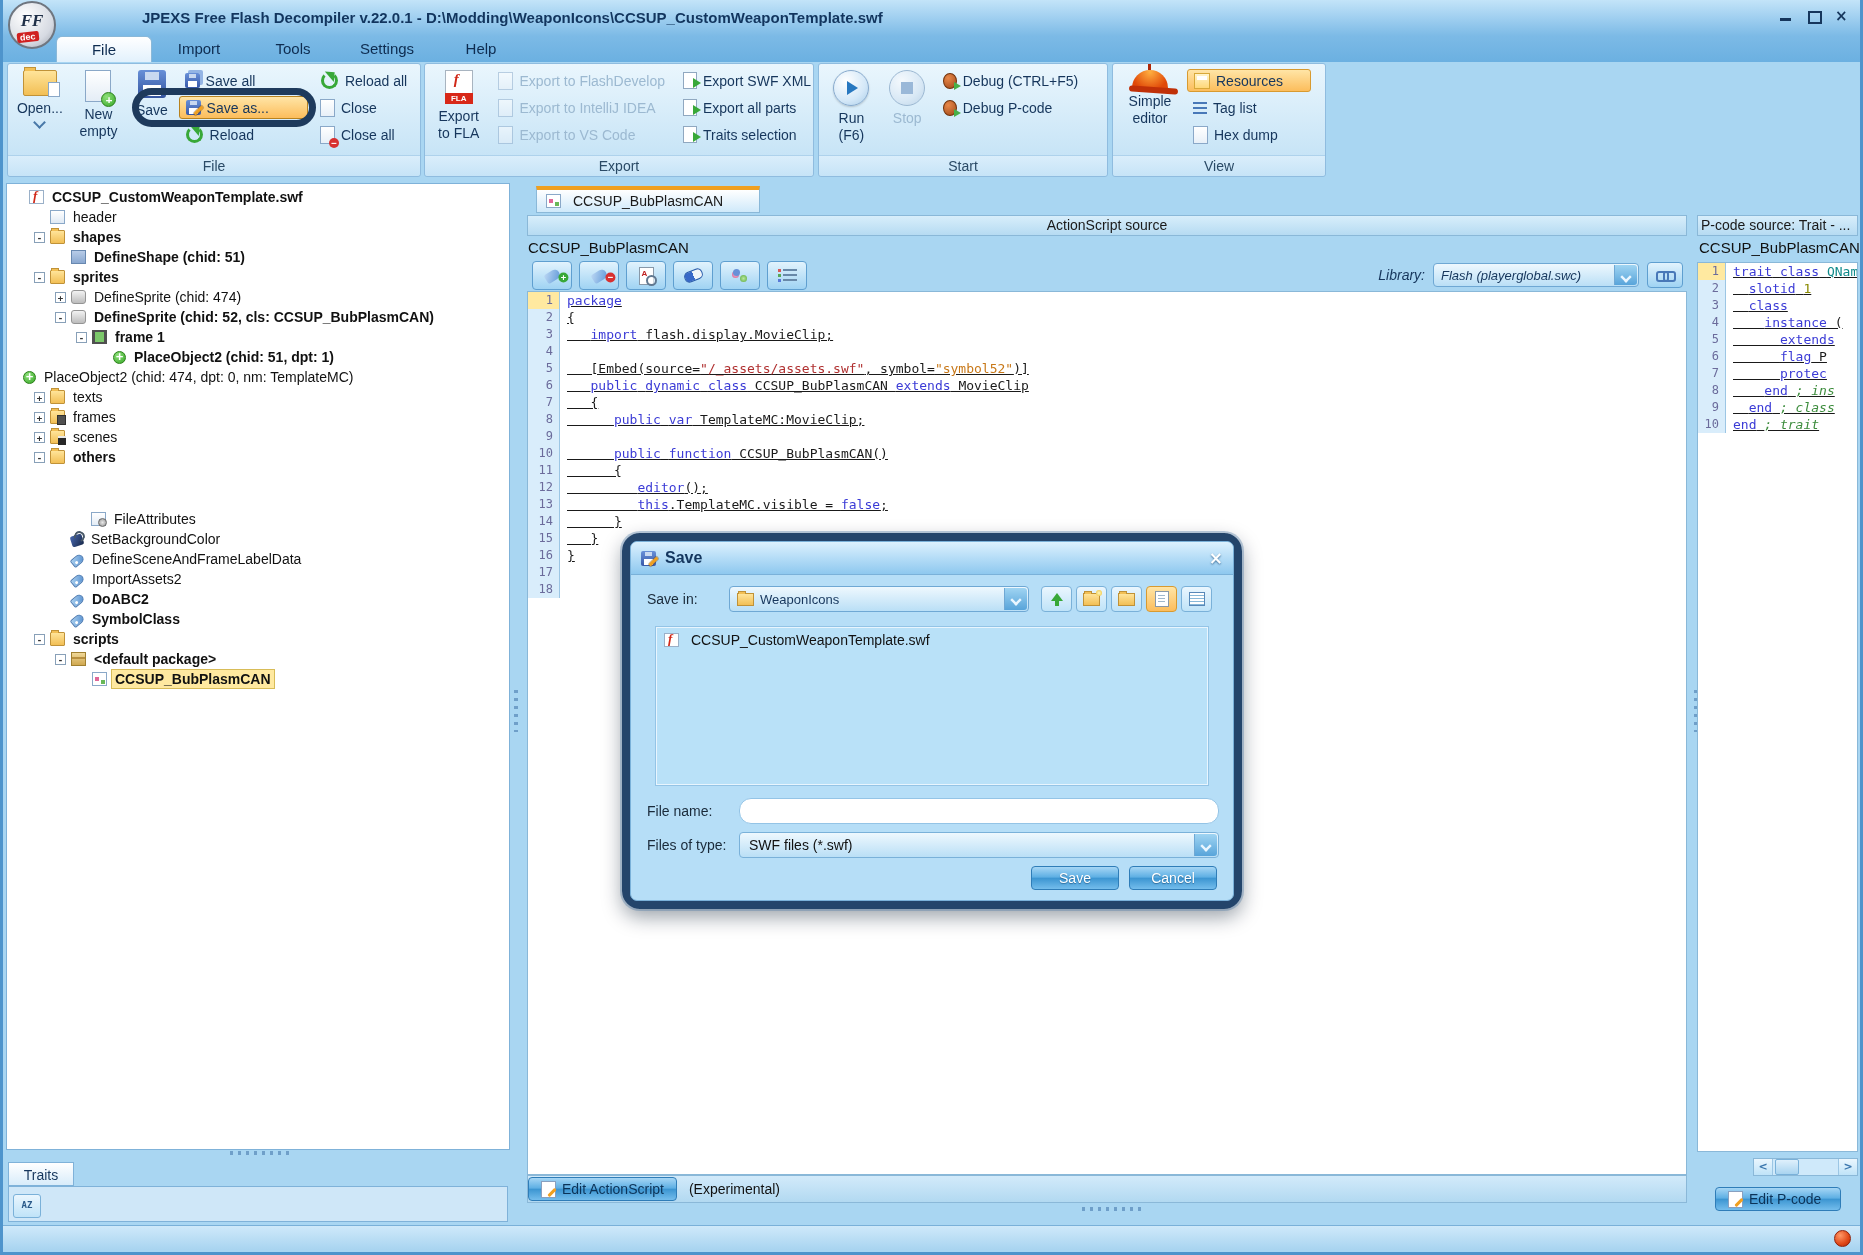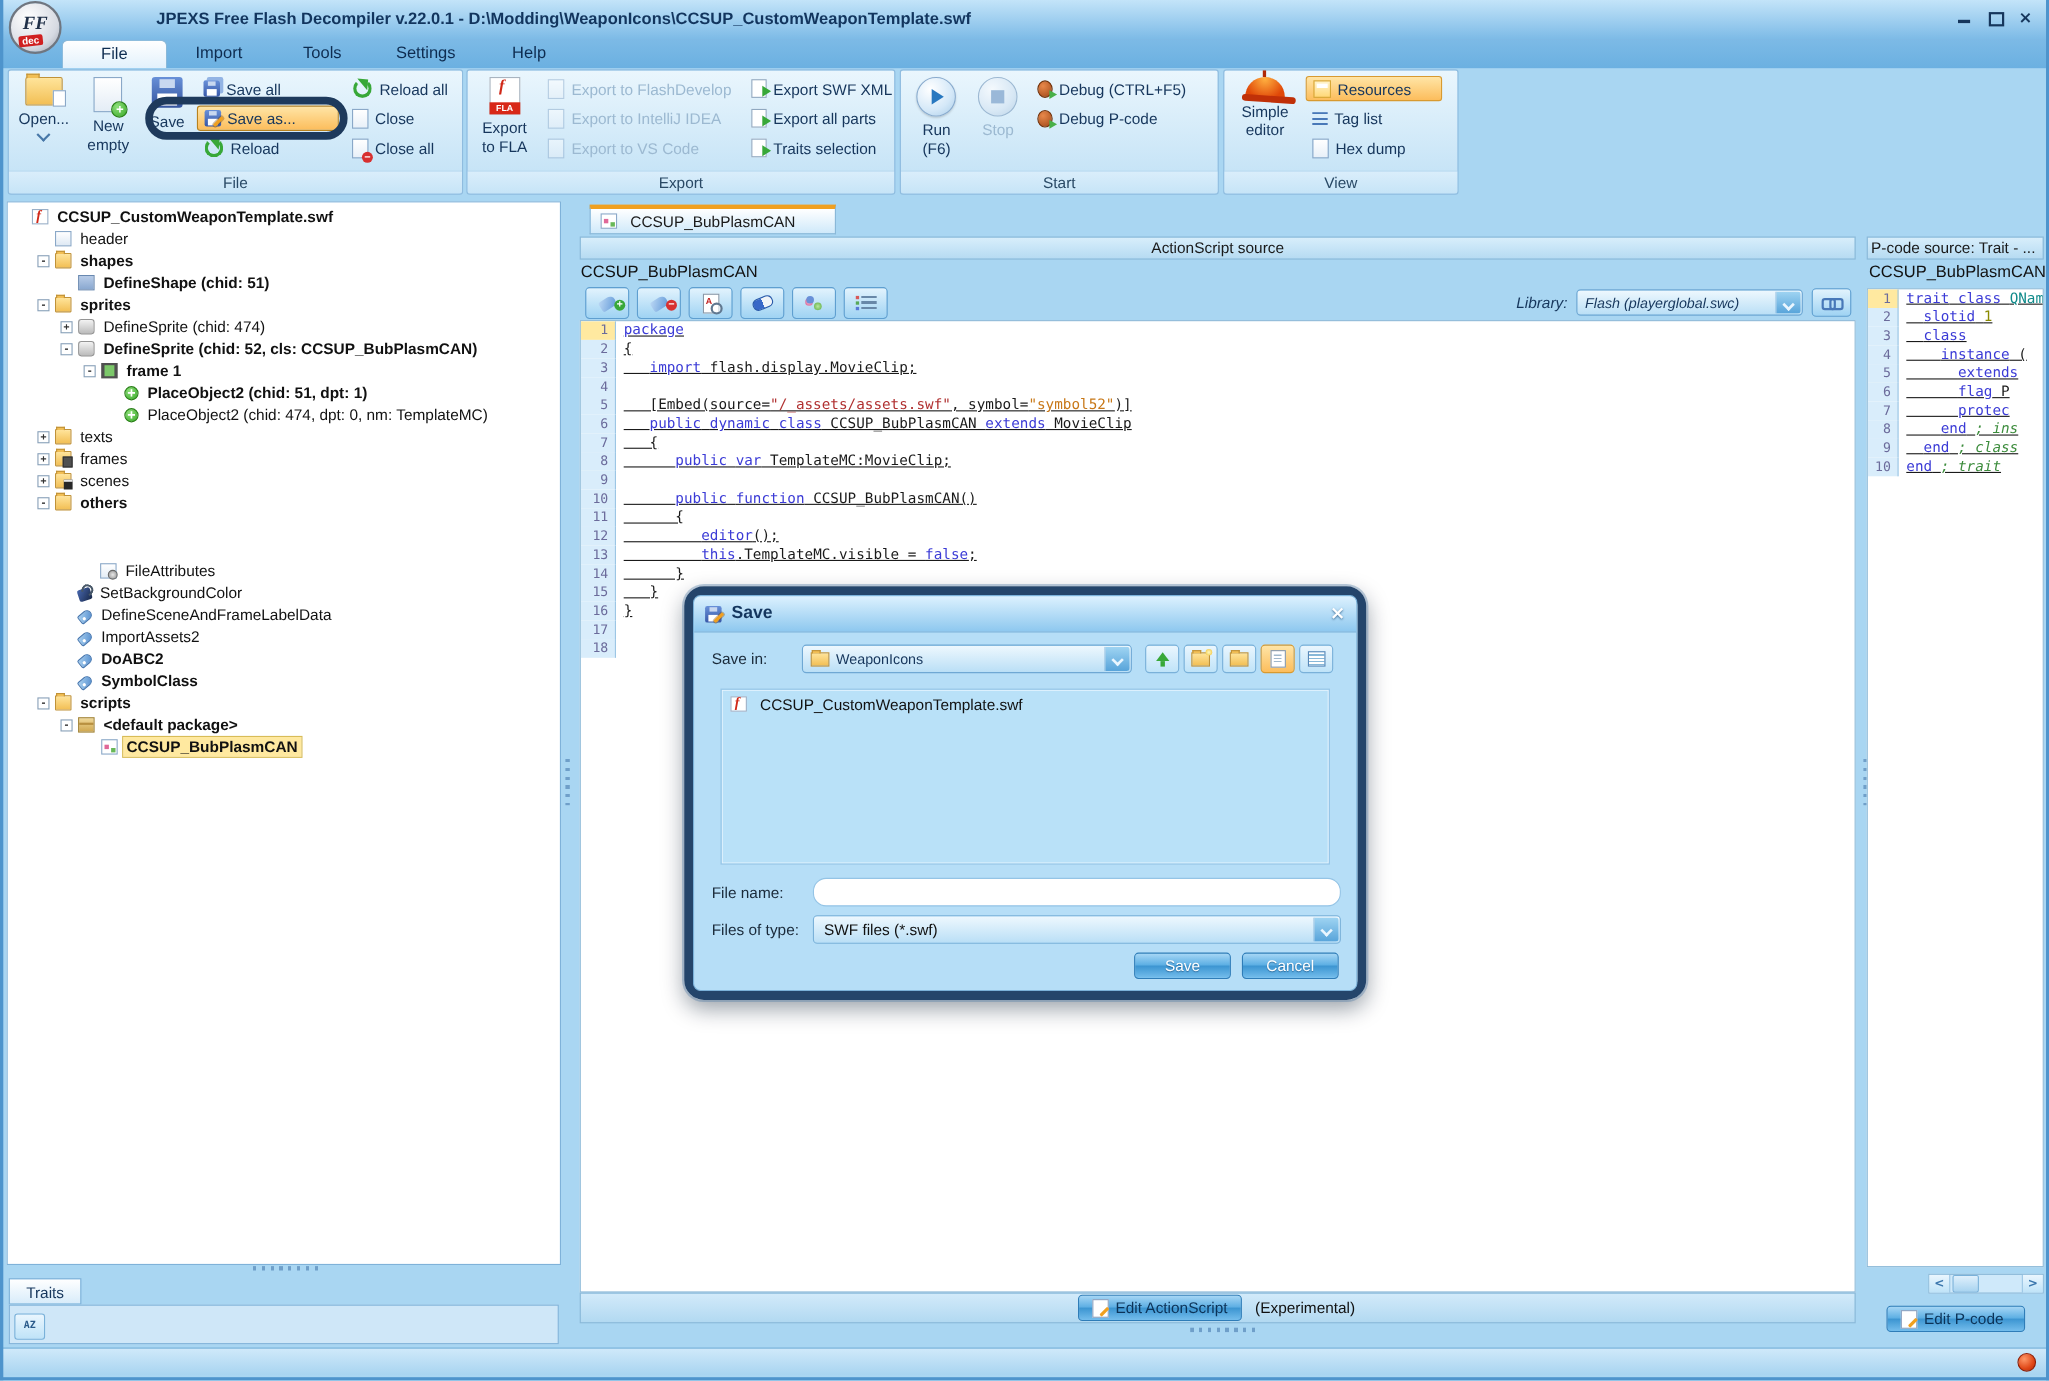--- a/index.html
+++ b/index.html
@@ -202,21 +202,21 @@
   #as-box{left:5px;top:108px;width:1160px;height:884px;}
   .code-row{display:flex;height:17px;line-height:17px;font-family:"DejaVu Sans Mono",monospace;font-size:13px;white-space:pre;}
   .gut{width:32px;flex:none;background:#d9edfb;border-right:1px solid #9cc6e4;color:#6b6b9b;
         text-align:right;padding-right:6px;font-size:12px;box-sizing:border-box;}
   .gut.cur{background:#ffe9a0;}
   .ltxt{padding-left:7px;color:#1a1a1a;text-decoration:underline;}
   .c-kw{color:#3b3bd6;} .c-str{color:#b03030;} .c-str2{color:#c87818;}
   .c-cmt{color:#3c8c3c;font-style:italic;} .c-num{color:#8a8a00;} .c-qn{color:#0f8a8a;}
   .ebottom{position:absolute;left:5px;top:992px;width:1160px;height:28px;box-sizing:border-box;
         background:linear-gradient(#d2eafa,#b2d9f1);border:1px solid #8ab8d8;
-        display:flex;align-items:center;gap:12px;padding-left:452px;font-size:14px;color:#111;}
+        display:flex;align-items:center;gap:12px;font-size:14px;color:#111;}
   .btn-blue{height:24px;padding:0 12px;border:1px solid #2f7db8;border-radius:4px;
         background:linear-gradient(#a6d6f5 0%,#5fb0e4 45%,#3d96d2 52%,#74bdec 100%);
         color:#0c3358;font-size:14px;display:flex;align-items:center;gap:6px;box-sizing:border-box;white-space:nowrap;}
   .btn-blue.white{color:#fff;text-shadow:0 1px 1px rgba(0,40,80,.45);justify-content:center;}
   .edit-ic{width:13px;height:15px;background:#fff;border:1px solid #88a0c0;position:relative;flex:none;}
   .edit-ic::after{content:"";position:absolute;width:10px;height:3px;background:#f0a020;transform:rotate(-45deg);
         right:-2px;bottom:3px;border-radius:1px;}
   
   #pcode{position:absolute;left:1697px;top:183px;width:162px;height:1042px;}
   #pc-header{left:0;top:32px;width:161px;padding:0 3px;overflow:hidden;white-space:nowrap;}
@@ -476,21 +476,21 @@
       <div class="trow" style="padding-left: 69px;">
         <span class="exp">-</span>
         <span class="tic ic-film"></span>
         <span class="tlabel b">frame 1</span>
       </div>
       <div class="trow" style="padding-left: 90px;">
         <span class="exp none">+</span>
         <span class="tic ic-plus"></span>
         <span class="tlabel b">PlaceObject2 (chid: 51, dpt: 1)</span>
       </div>
-      <div class="trow" style="padding-left: 90px;">
+      <div class="trow" style="">
         <span class="exp none">+</span>
         <span class="tic ic-plus"></span>
         <span class="tlabel">PlaceObject2 (chid: 474, dpt: 0, nm: TemplateMC)</span>
       </div>
       <div class="trow" style="padding-left: 27px;">
         <span class="exp">+</span>
         <span class="tic ic-folder"></span>
         <span class="tlabel">texts</span>
       </div>
       <div class="trow" style="padding-left: 27px;">

